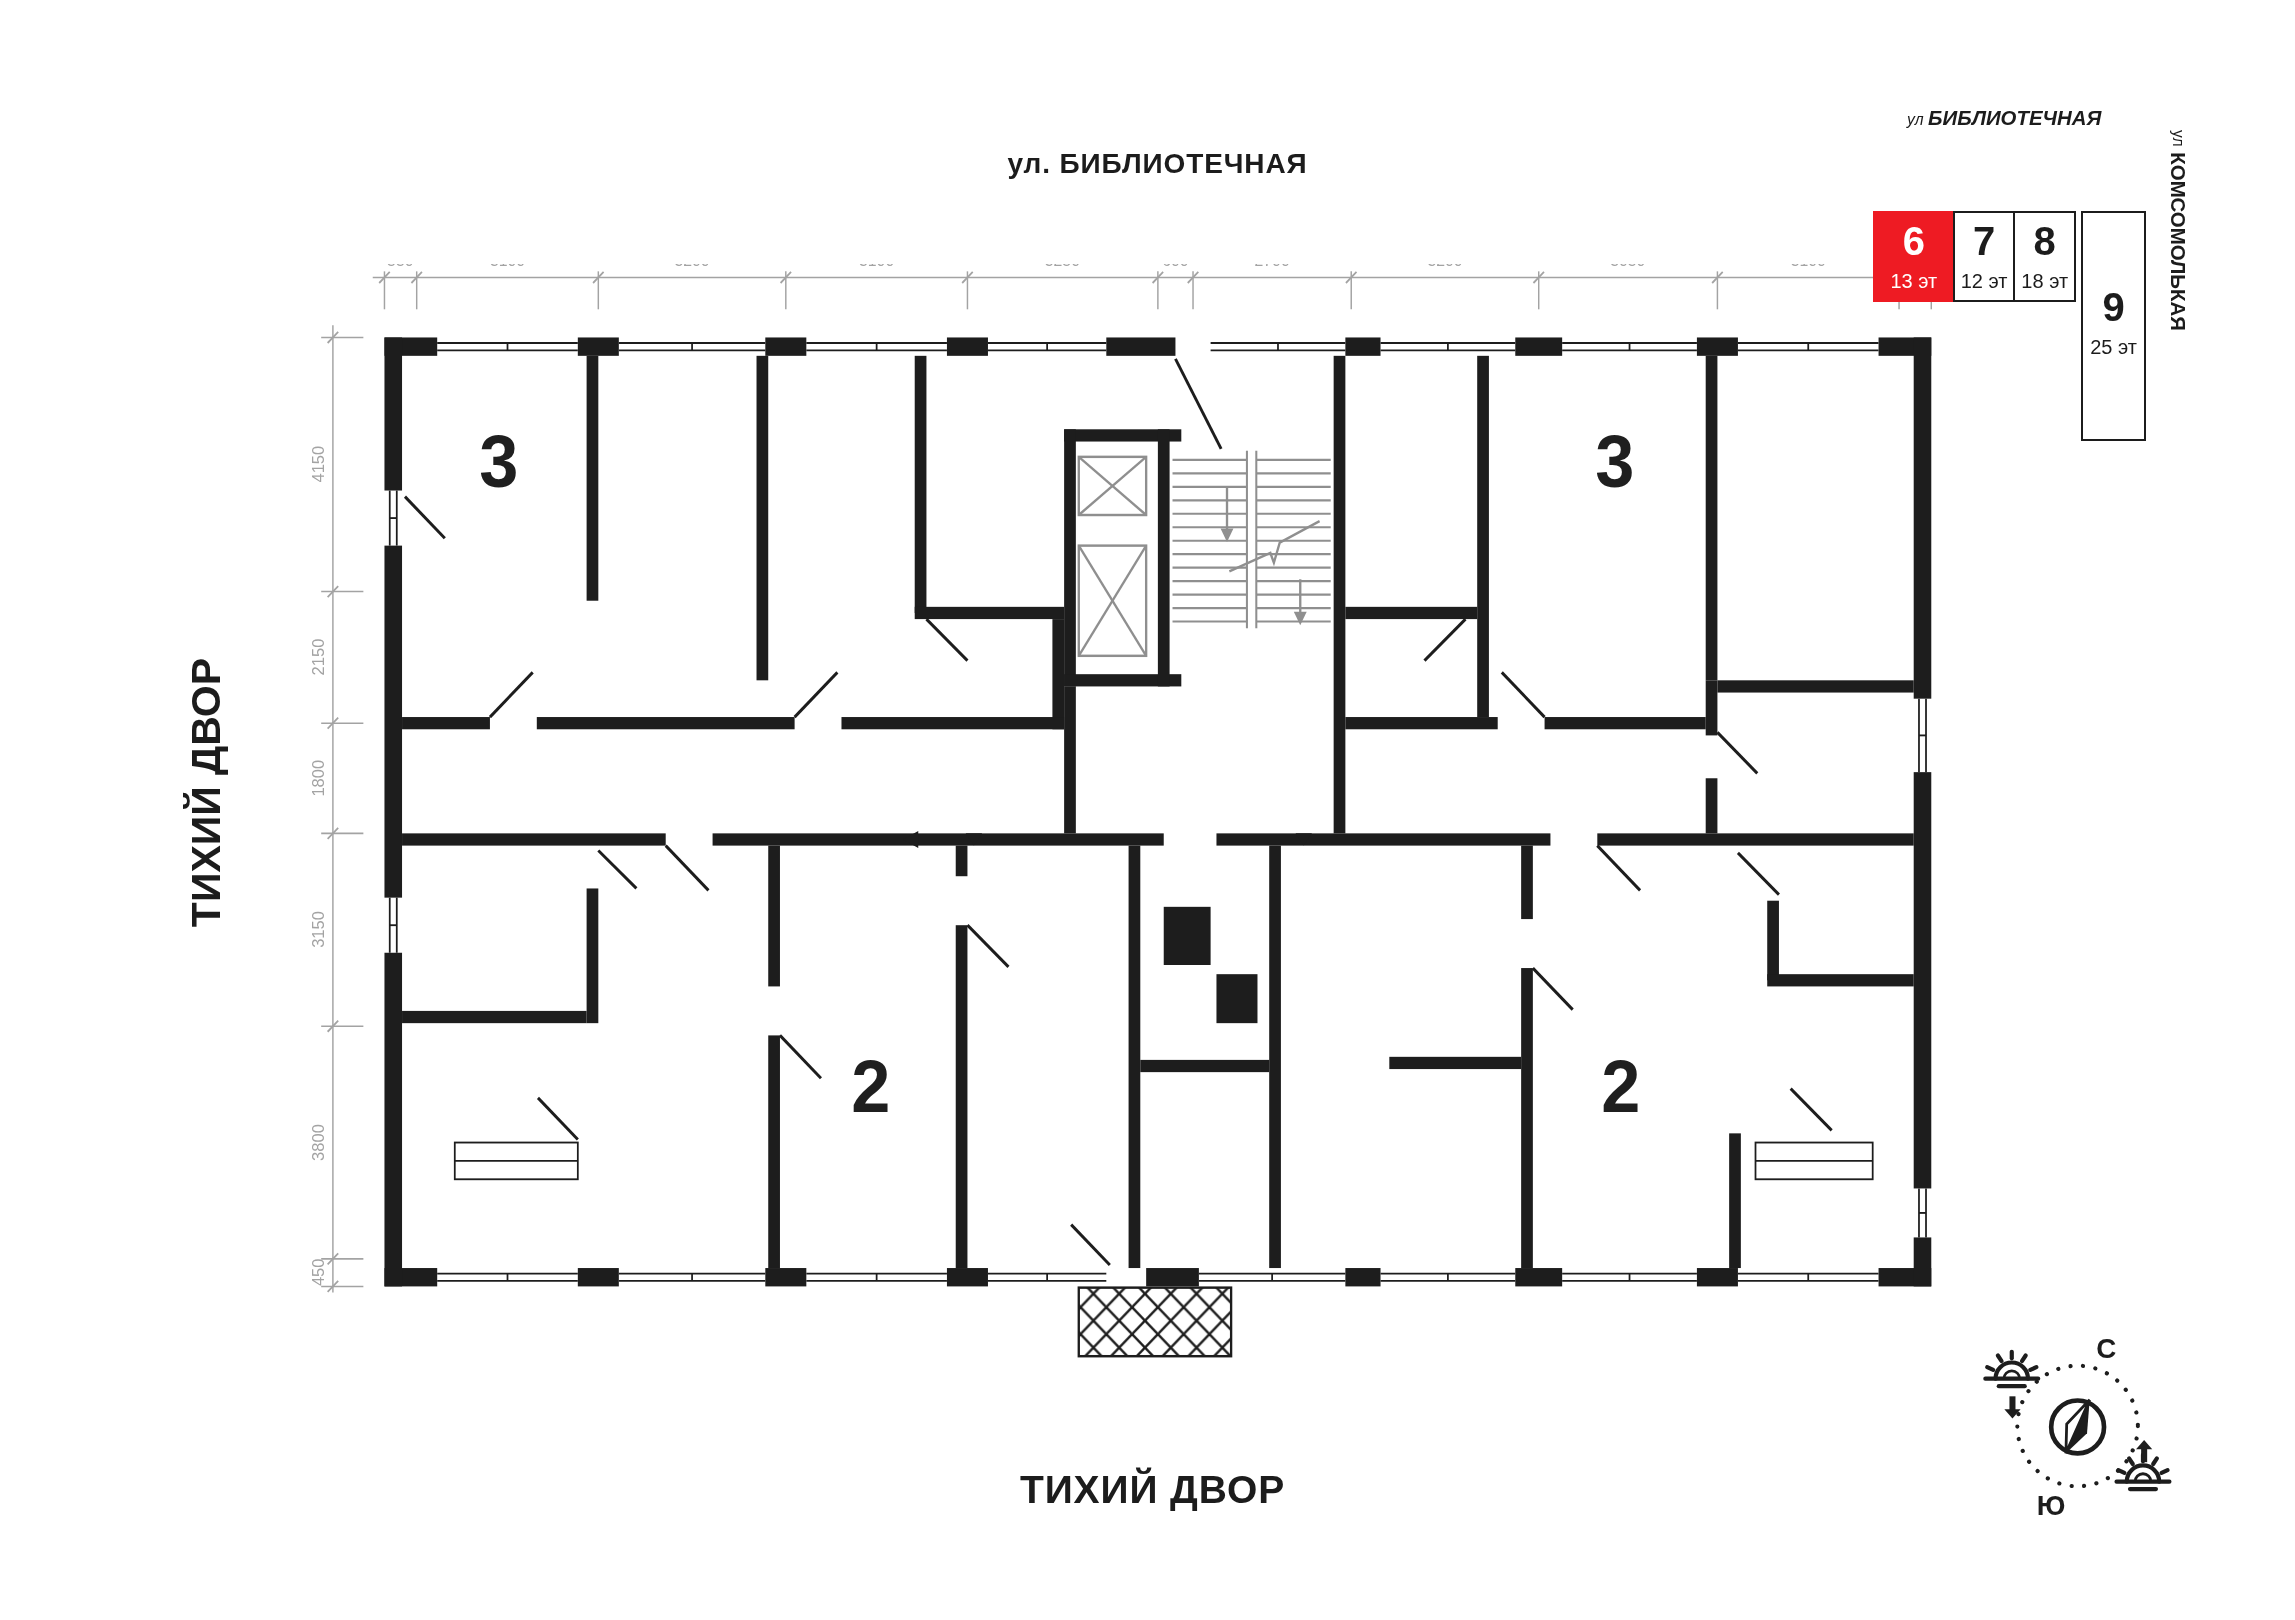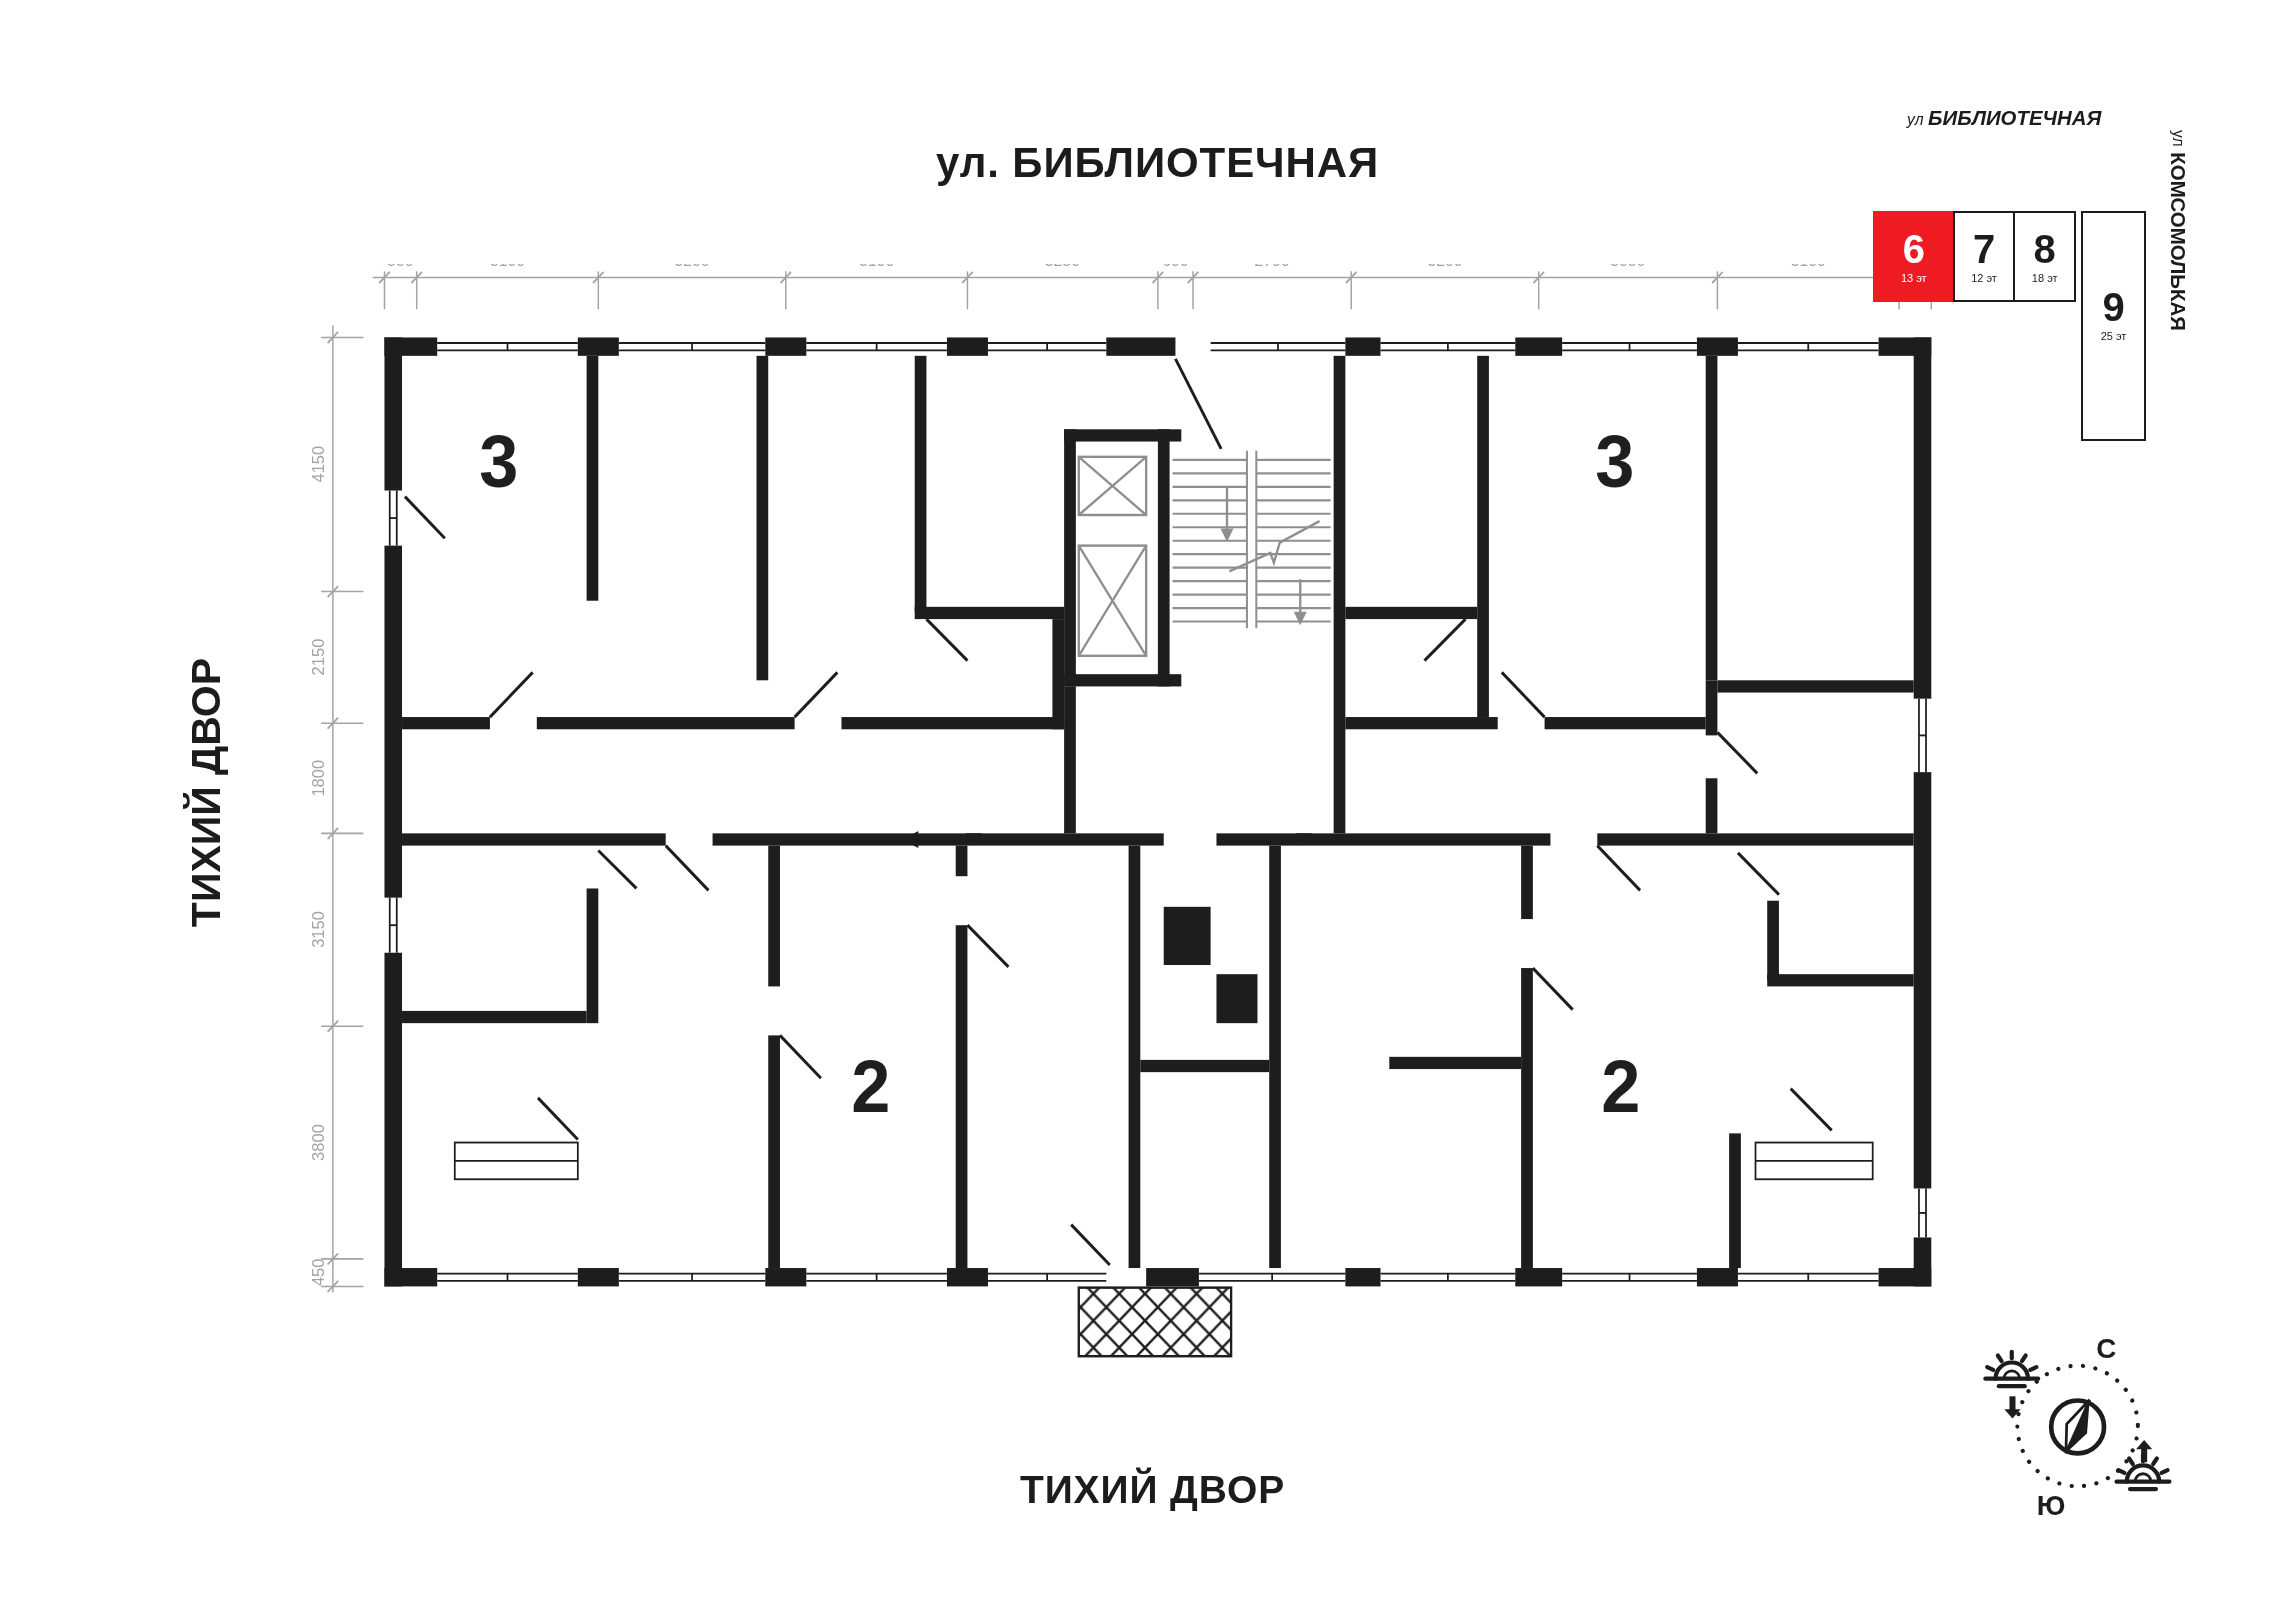--- a/index.html
+++ b/index.html
@@ -1,39 +1,39 @@
 <!DOCTYPE html>
 <html style="font-size:7.4px"><head>
 <meta charset="utf-8">
 <style>
   html,body{margin:0;padding:0;background:#fff;}
   .page{position:relative;width:2295px;height:1620px;background:#fff;overflow:hidden;
         font-family:"Liberation Sans",sans-serif;color:#1c1c1c;}
-  .street-top{position:absolute;left:787px;top:139px;width:741px;text-align:center;
-        font-size:42px;font-weight:bold;letter-spacing:0.9px;}
+  .street-top{position:absolute;left:787px;top:148px;width:741px;text-align:center;
+        font-size:28px;font-weight:bold;letter-spacing:0.9px;}
   .street-bottom{position:absolute;left:782px;top:1468px;width:741px;text-align:center;
         font-size:39px;font-weight:bold;letter-spacing:0.9px;}
   .street-left{position:absolute;left:21px;top:769px;width:370px;text-align:center;
         font-size:41px;font-weight:bold;transform:rotate(-90deg);transform-origin:center;}
   .plan-svg{position:absolute;left:279px;top:264px;}
   
   .minimap{position:absolute;left:1870px;top:93px;width:361px;height:602px;}
   .mm-street-top{position:absolute;left:37px;top:14px;white-space:nowrap;font-size:20.4px;font-weight:bold;font-style:italic;}
   .mm-street-top .pre{font-size:15.7px;font-weight:normal;margin-right:4.6px;}
   .mm-street-right{position:absolute;left:296px;top:37px;white-space:nowrap;
         font-size:20.4px;font-weight:bold;writing-mode:vertical-rl;}
   .mm-street-right .pre{font-size:15.7px;font-weight:normal;}
   .mm-row{position:absolute;left:2.8px;top:118px;display:flex;}
   .mm-block{box-sizing:border-box;border:2.3px solid #1c1c1c;background:#fff;width:63px;height:91px;
         display:flex;flex-direction:column;align-items:center;justify-content:center;}
   .mm-block + .mm-block{margin-left:-2.3px;}
   .mm-block.first{width:82px;}
   .mm-block.active{background:#ee1b23;border-color:#ee1b23;color:#fff;}
   .mm-num{font-size:40px;font-weight:bold;line-height:1;}
-  .mm-fl{font-size:11px;margin-top:3px;}
+  .mm-fl{font-size:20px;margin-top:9px;}
   .mm-block9{position:absolute;left:211px;top:118px;width:65px;height:230px;box-sizing:border-box;
         border:2.3px solid #1c1c1c;background:#fff;display:flex;flex-direction:column;align-items:center;
         padding-top:74px;}
   
   .compass{position:absolute;left:1977px;top:1324px;}
 </style>
 </head>
 <body>
 
 <div class="page">

